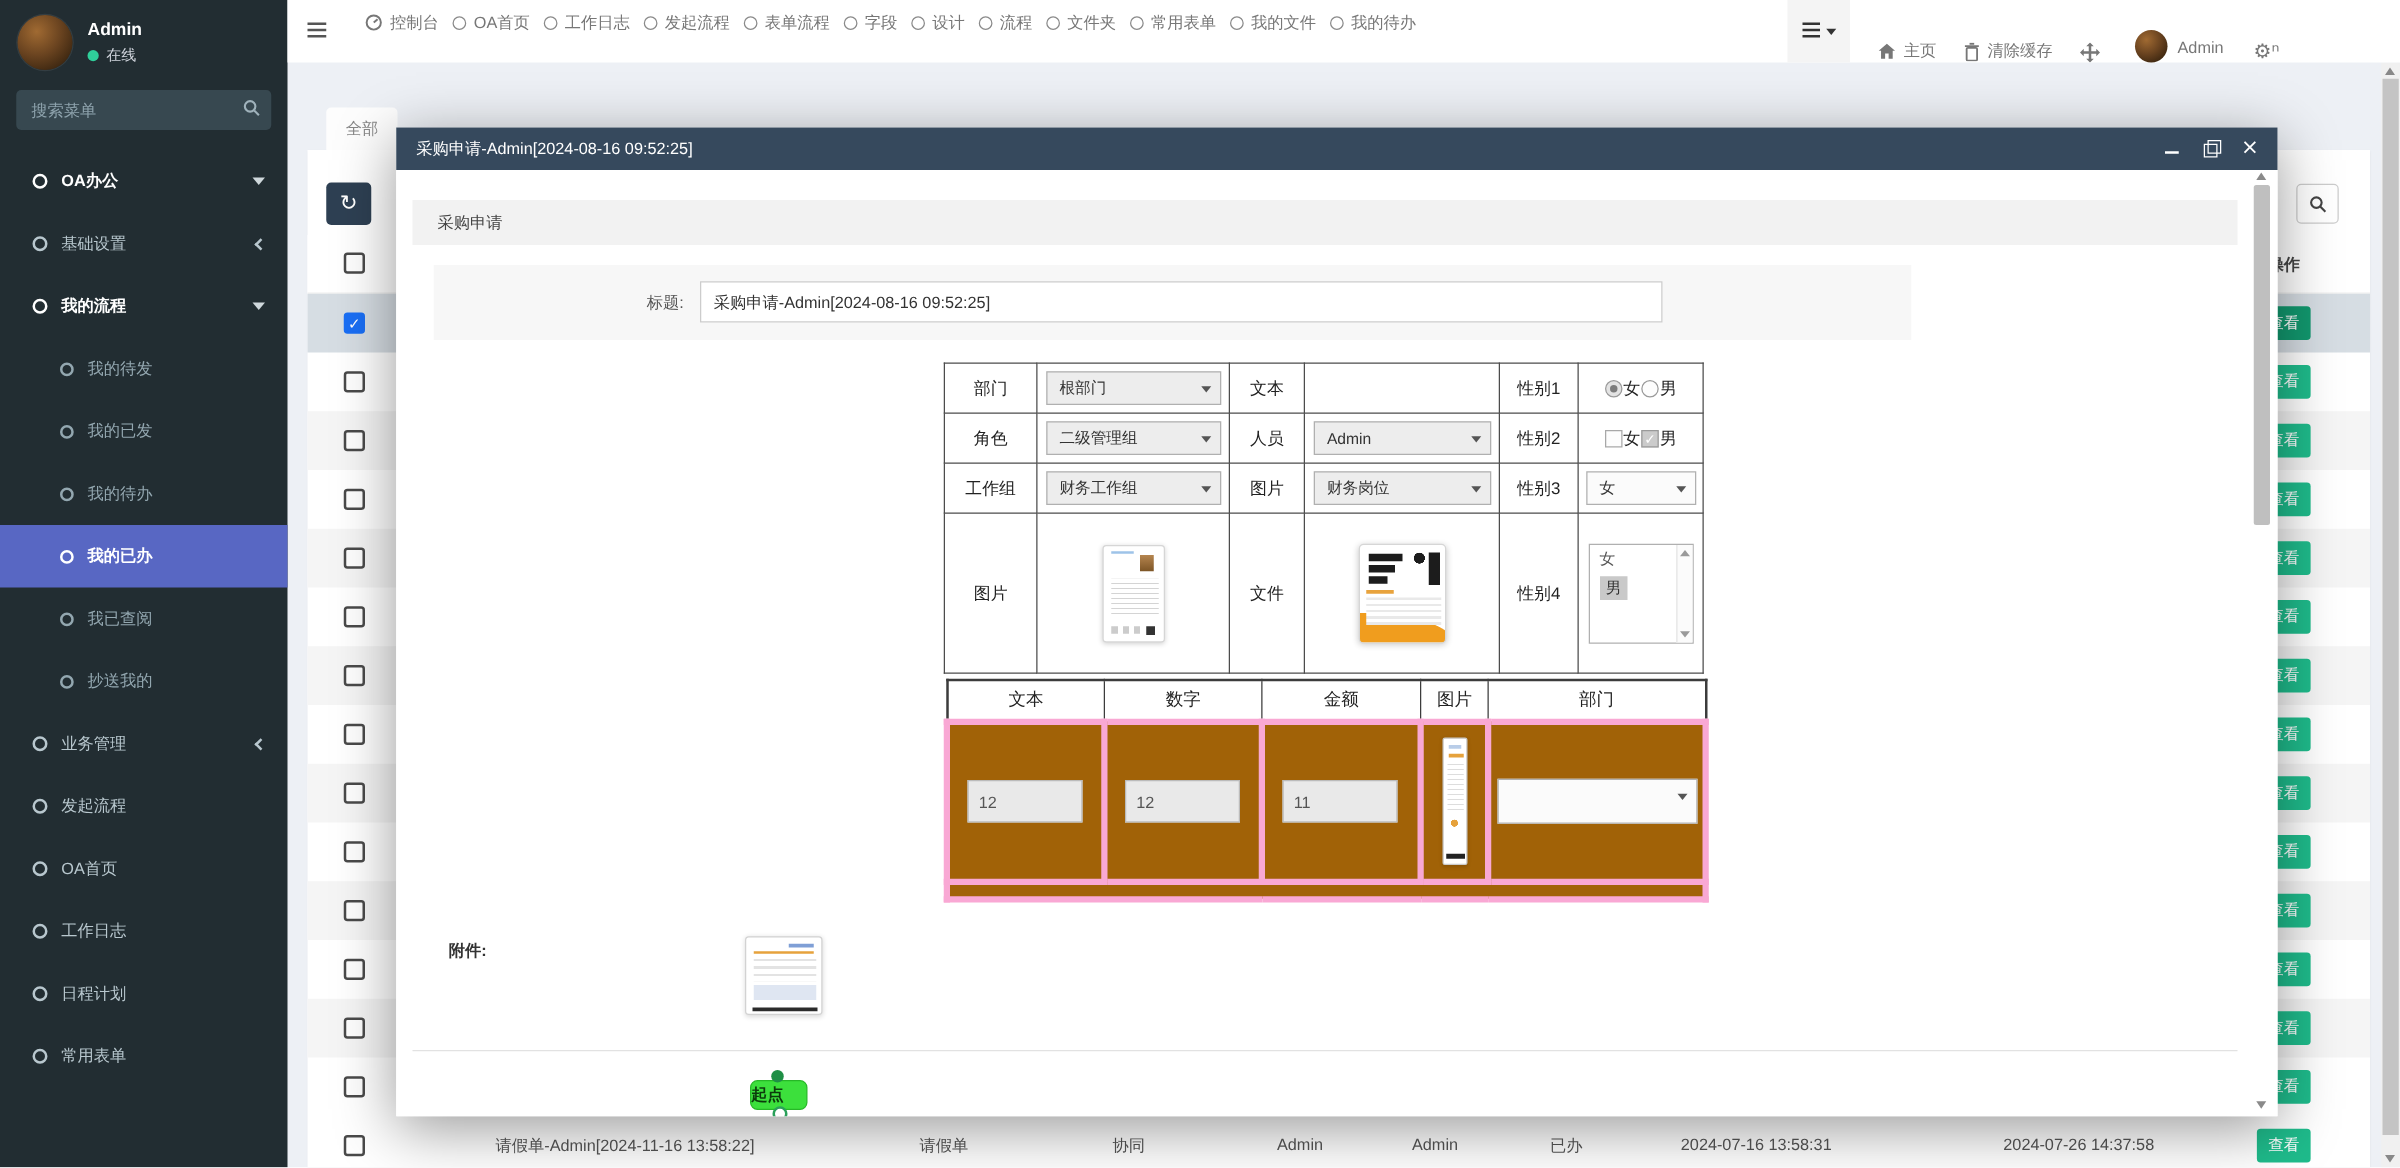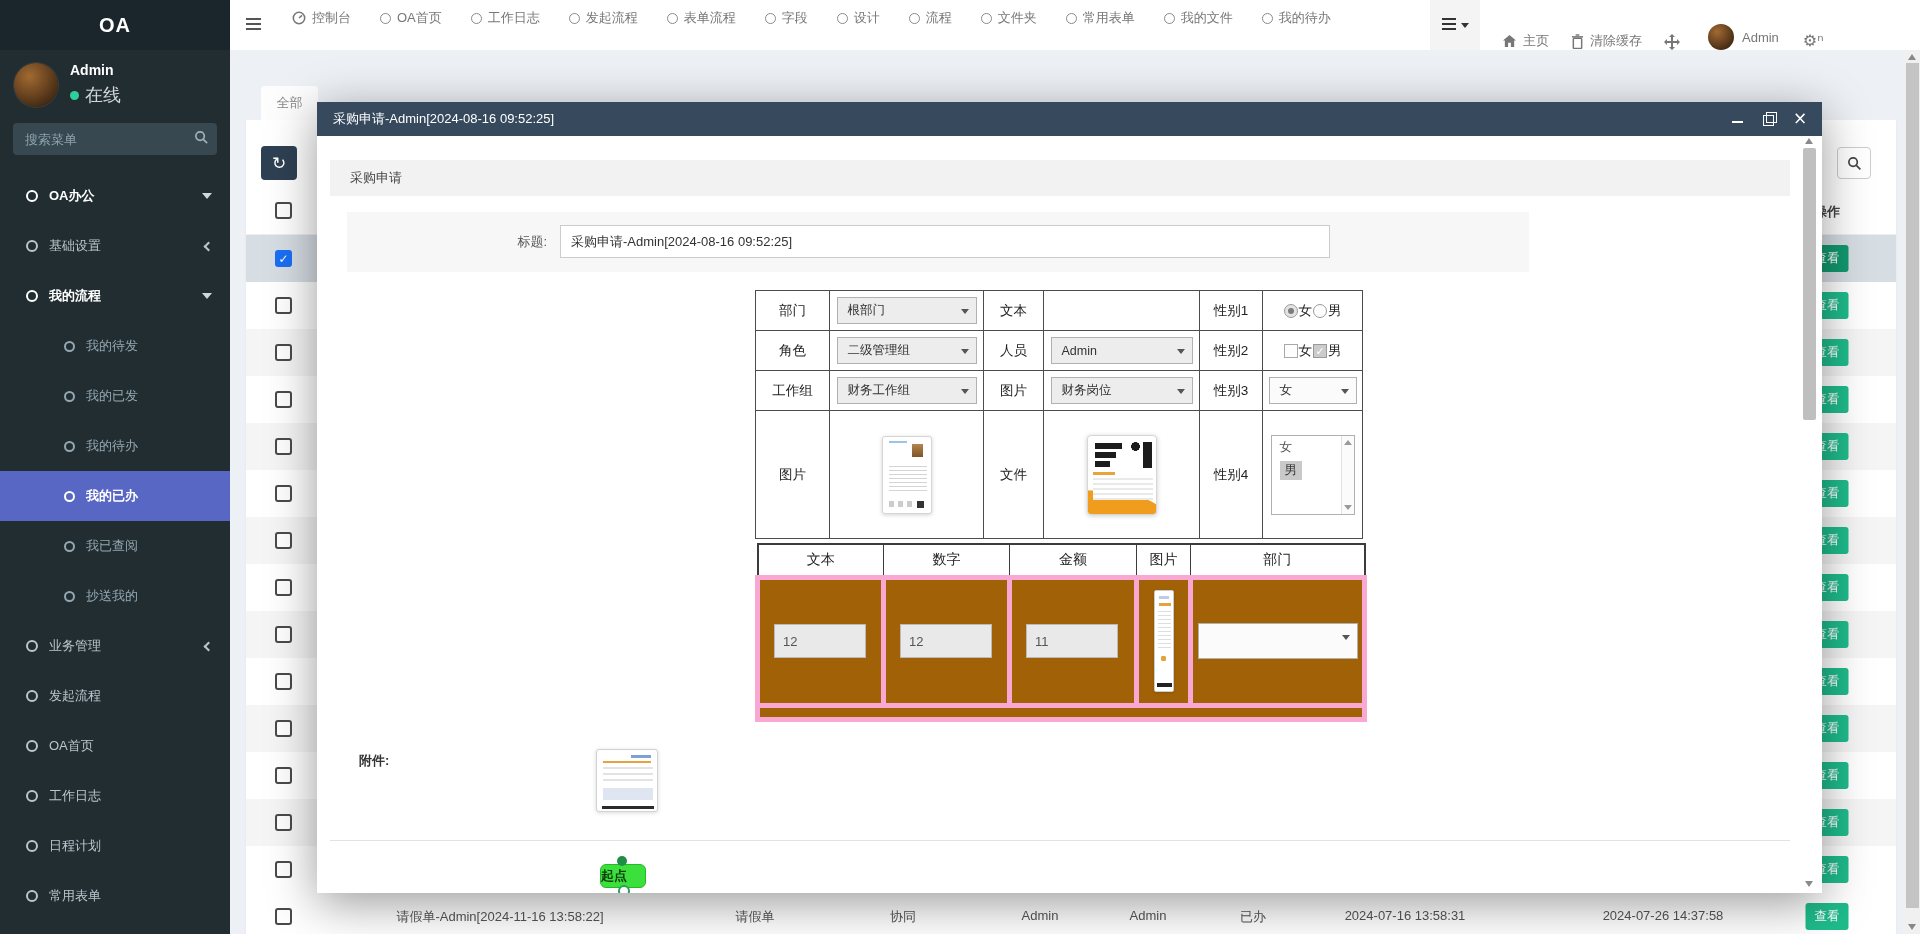--- a/index.html
+++ b/index.html
@@ -7,42 +7,42 @@
   body { font-family:"Liberation Sans","DejaVu Sans",sans-serif; font-size:13px; color:#333; }
   #app { position:relative; width:1920px; height:934px; background:#edf0f5; overflow:hidden; }
 
   
   .sidebar { position:absolute; left:0; top:0; width:230px; height:934px; background:#222d32; z-index:5; }
   .logo-bar { height:50px; background:#1b262c; color:#fff; font-size:20px; font-weight:bold; display:flex; align-items:center; justify-content:center; letter-spacing:1px; }
   .user-panel { display:flex; align-items:center; padding:12px 14px 8px; }
   .avatar { width:44px; height:44px; border-radius:50%; background:radial-gradient(circle at 35% 30%, #a06a32 0%, #6b4420 45%, #241708 100%); flex:none; box-shadow:0 0 0 1px rgba(255,255,255,.08); }
   .user-info { margin-left:12px; }
   .user-name { color:#fff; font-weight:bold; font-size:14px; }
-  .user-status { margin-top:5px; color:#d2d6de; font-size:18px; display:flex; align-items:center; }
+  .user-status { margin-top:5px; color:#d2d6de; font-size:12px; display:flex; align-items:center; }
   .status-dot { width:9px; height:9px; border-radius:50%; background:#2fcf9a; display:inline-block; margin-right:6px; }
   .search-box { margin:8px 13px 4px; position:relative; }
   .search-box input { width:100%; height:32px; background:#374850; border:none; border-radius:4px; color:#ccc; padding:0 50px 0 12px; font-size:13px; outline:none; }
   .search-box input::placeholder { color:#8ea3ad; }
   .search-btn { position:absolute; right:6px; top:7px; width:20px; height:18px; background:none; border:none; cursor:pointer; }
   .menu { margin-top:16px; }
   .m-item { height:50px; display:flex; align-items:center; padding:0 16px 0 26px; color:#b8c7ce; position:relative; cursor:pointer; }
   .m-item.group { color:#fff; font-weight:bold; }
-  .m-item.child { padding-left:64px; color:#93a7b0; }
+  .m-item.child { padding-left:48px; color:#93a7b0; }
   .m-item.child.active { background:#5867c3; color:#fff; font-weight:bold; }
   .c-ico { width:12px; height:12px; border:2px solid currentColor; border-radius:50%; margin-right:11px; flex:none; }
   .m-item.child .c-ico { width:11px; height:11px; }
   .chev { position:absolute; right:18px; color:#b8c7ce; font-size:12px; }
   .chev.down { width:0; height:0; border-left:5px solid transparent; border-right:5px solid transparent; border-top:6px solid #cfd8dc; }
   .chev.left { width:7px; height:7px; border-left:2px solid #b8c7ce; border-bottom:2px solid #b8c7ce; transform:rotate(45deg); }
 
   
   .topnav { position:absolute; left:230px; top:0; width:1690px; height:50px; background:#fff; z-index:5; }
   .hamburger { position:absolute; left:16px; top:14px; width:20px; height:22px; cursor:pointer; padding-top:4px; }
   .hamburger i { display:block; width:15px; height:2px; background:#555; margin:0 0 3px; }
-  .nav-list { position:absolute; left:62px; top:0; height:36px; display:flex; gap:29px; }
+  .nav-list { position:absolute; left:62px; top:0; height:36px; display:flex; gap:11px; }
   .nav-item { display:flex; align-items:center; color:#777; cursor:pointer; white-space:nowrap; }
   .nav-circle { width:11px; height:11px; border:1.5px solid #8a8a8a; border-radius:50%; margin-right:6px; flex:none; }
   .nav-item svg { margin-right:6px; }
   .nav-right { position:absolute; left:1200px; top:0; height:50px; display:flex; align-items:flex-end; }
   .list-toggle { width:50px; height:50px; background:#f4f4f4; display:flex; align-items:center; justify-content:center; cursor:pointer; }
   .list-ico i { display:block; width:14px; height:2px; background:#333; margin:0 0 3px; }
   .caret-dn { width:0; height:0; border-left:4px solid transparent; border-right:4px solid transparent; border-top:5px solid #333; display:inline-block; margin-left:5px; }
   .nr-item { display:flex; align-items:center; color:#777; margin-left:22px; cursor:pointer; white-space:nowrap; }
   .nr-item svg { margin-right:6px; }
   .mini-avatar { width:26px; height:26px; border-radius:50%; background:radial-gradient(circle at 35% 30%, #a06a32 0%, #6b4420 45%, #241708 100%); margin-right:8px; }
@@ -160,21 +160,20 @@
   .mscroll-thumb { position:absolute; right:6px; top:12px; width:13px; height:272px; background:#bfbfbf; border-radius:2px; cursor:pointer; }
   .mscroll-up { position:absolute; right:9px; top:2px; width:0; height:0; border-left:4px solid transparent; border-right:4px solid transparent; border-bottom:6px solid #8a8a8a; }
   .mscroll-dn { position:absolute; right:9px; bottom:6px; width:0; height:0; border-left:4px solid transparent; border-right:4px solid transparent; border-top:6px solid #8a8a8a; }
 </style>
 </head>
 <body>
 
 <div id="app">
 
   <div class="sidebar">
-    <div class="logo-bar">OA</div>
     <div class="user-panel">
       <div class="avatar"></div>
       <div class="user-info">
         <div class="user-name">Admin</div>
         <div class="user-status">
             <span class="status-dot"></span>
             <span>在线</span>
           </div>
       </div>
     </div>

